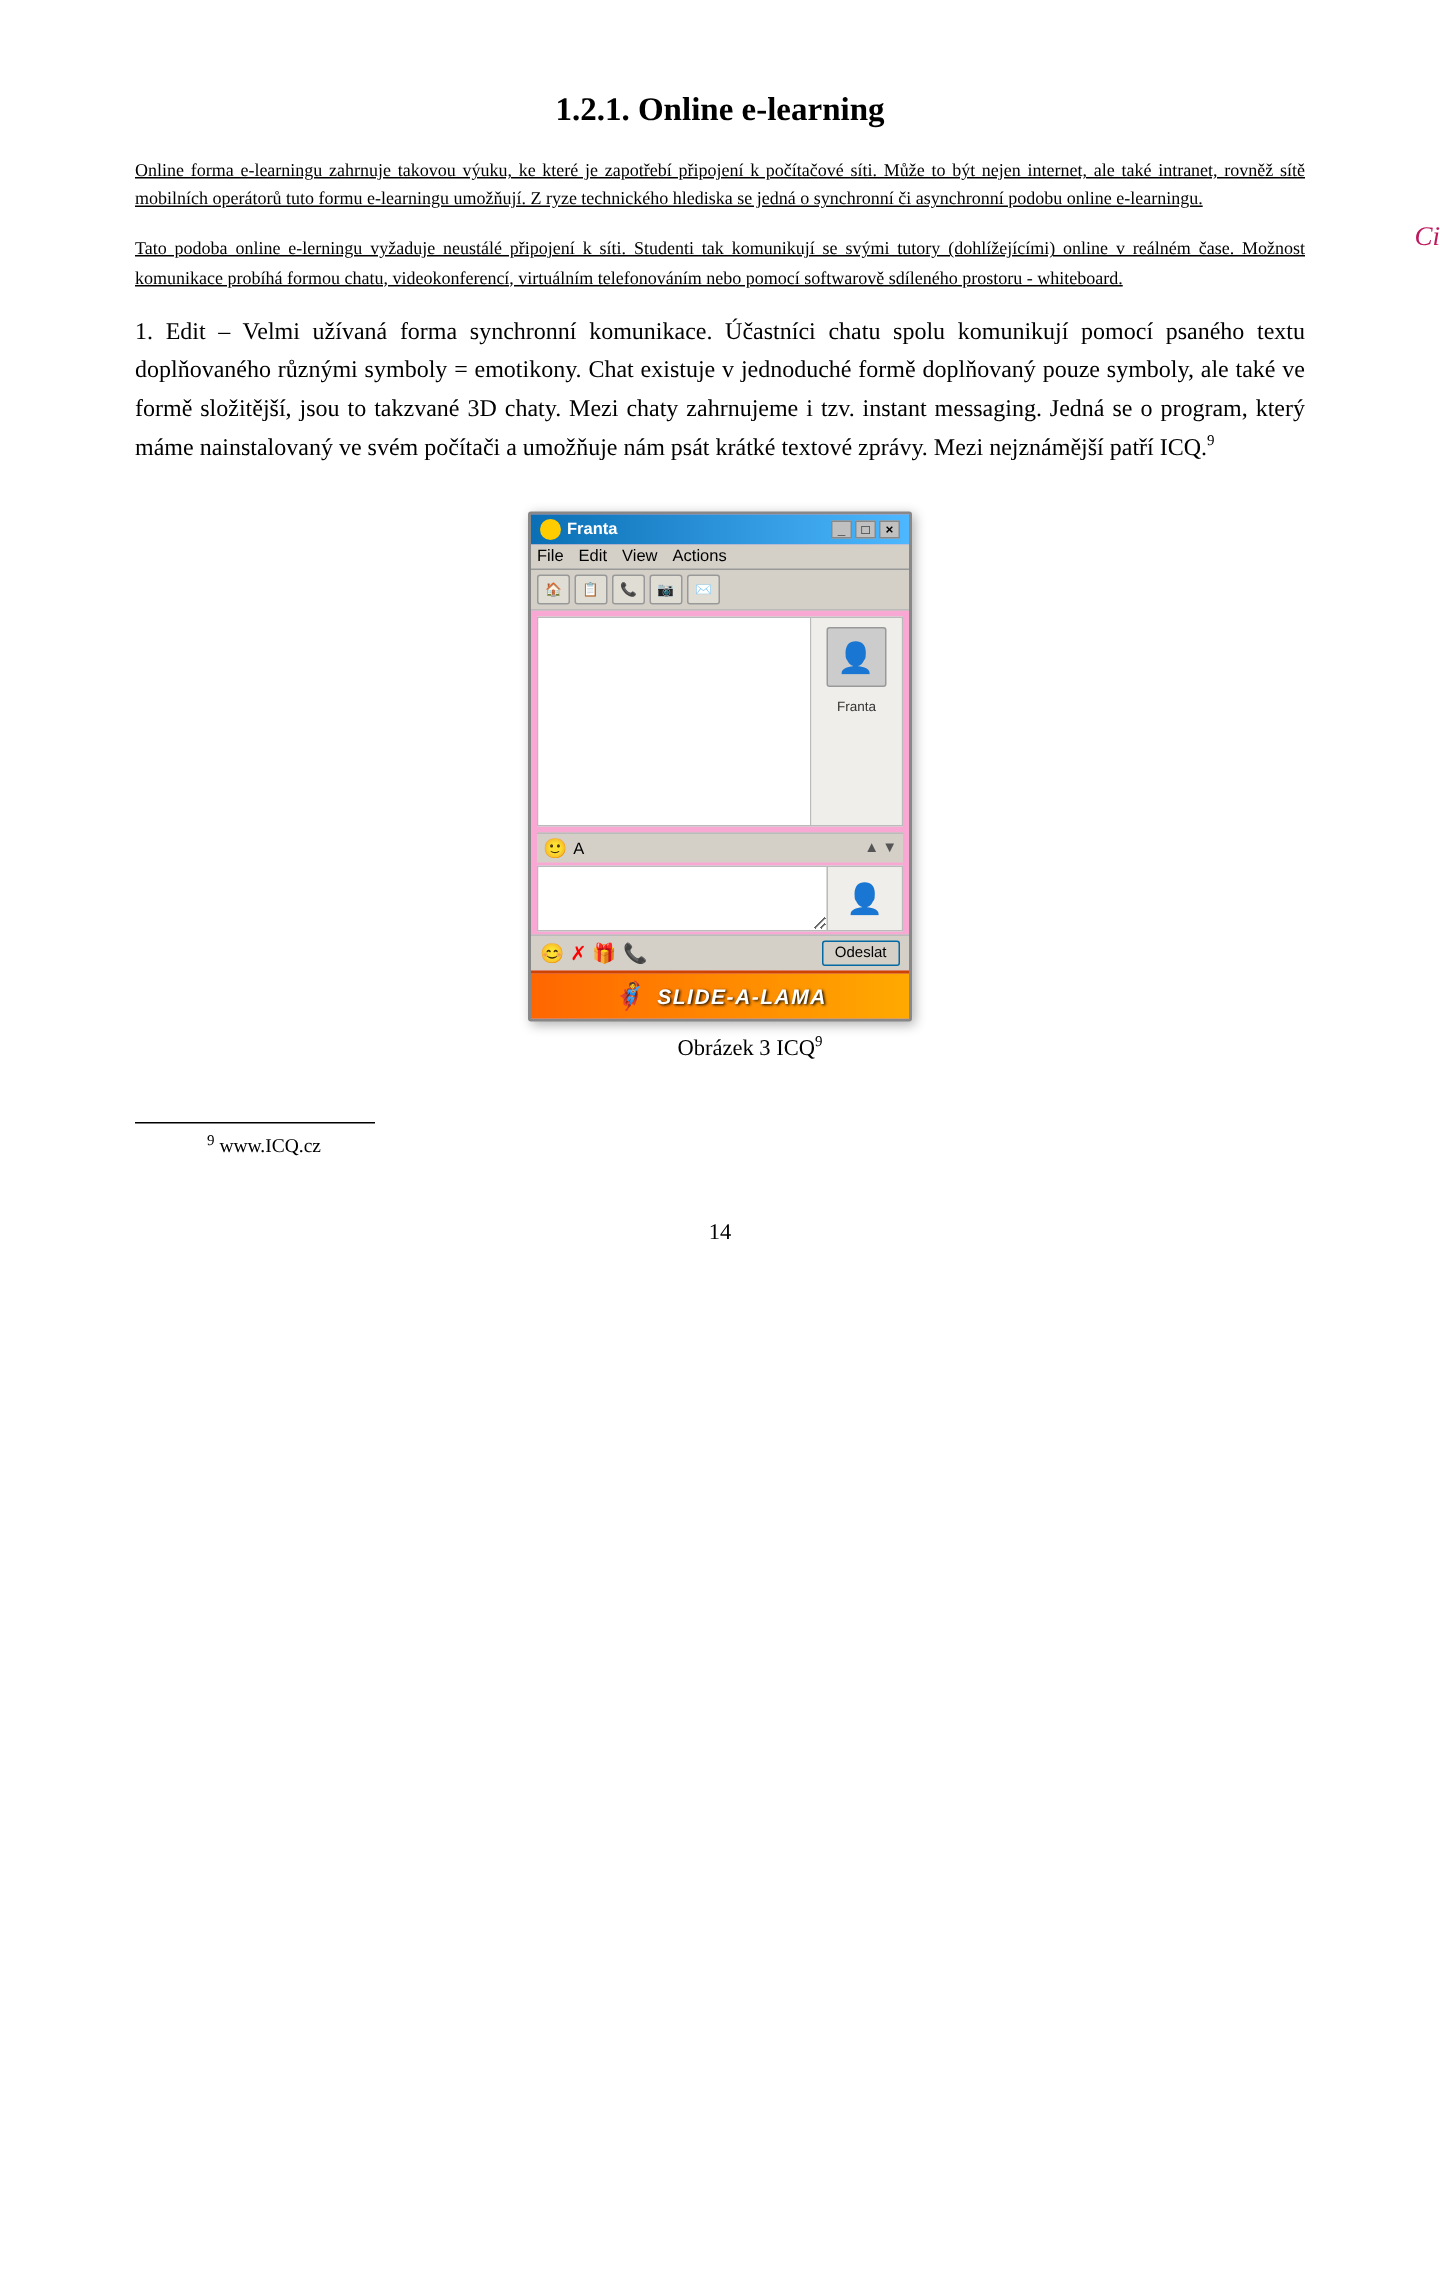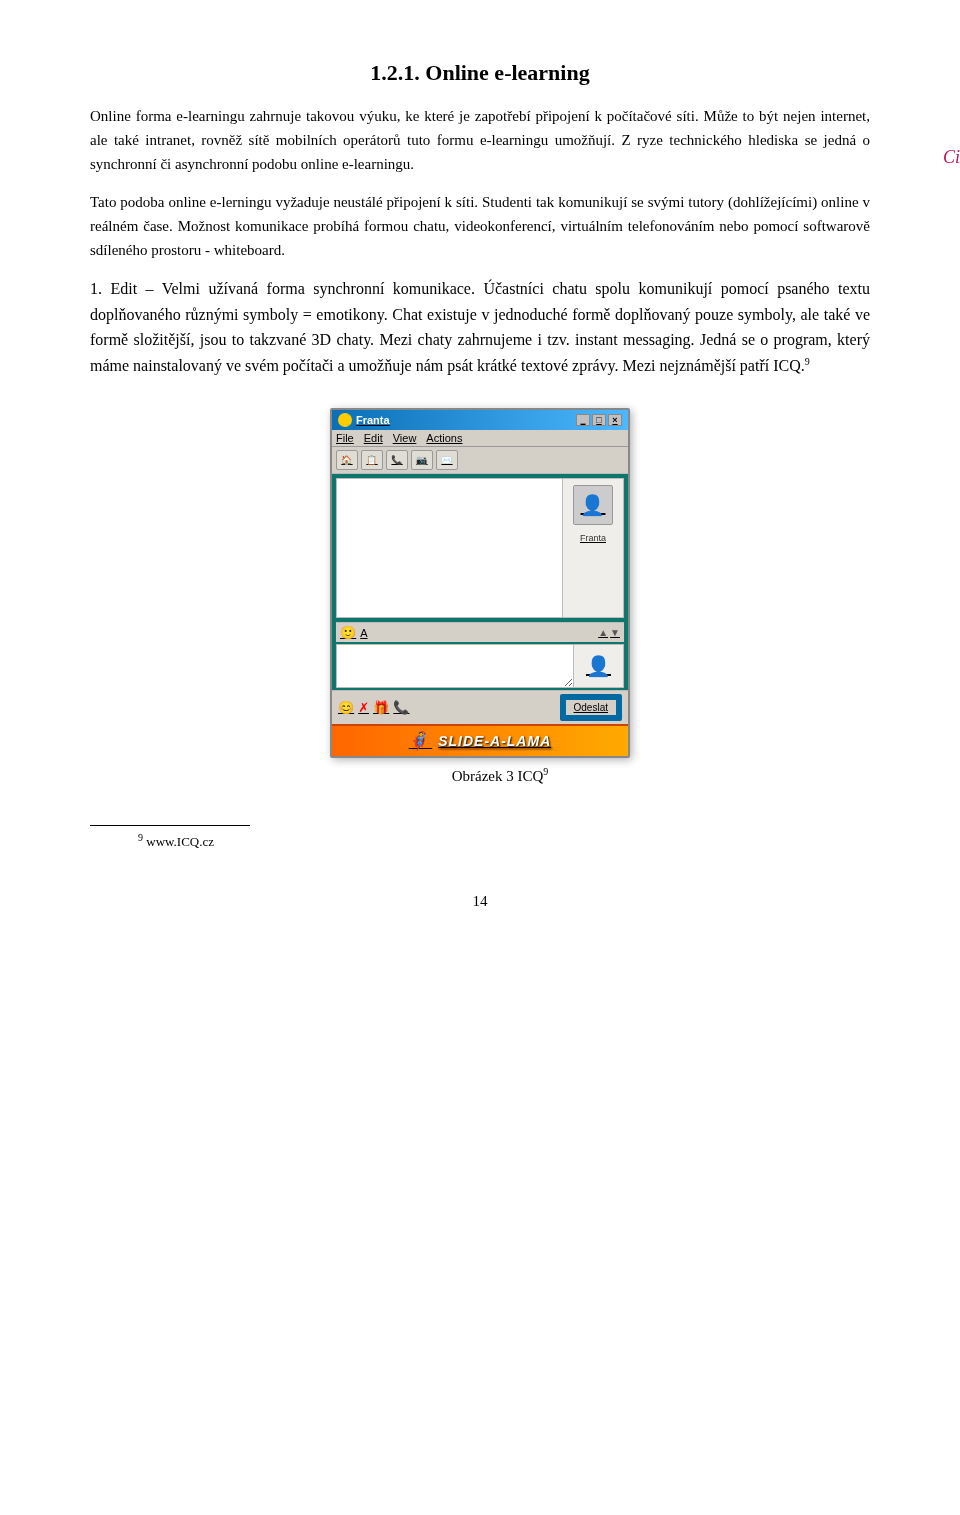--- a/index.html
+++ b/index.html
@@ -20,21 +20,22 @@
       font-size: 22px;
       font-weight: bold;
       margin-bottom: 18px;
       font-family: "Times New Roman", serif;
       text-align: center;
     }
     .body-text {
       text-align: justify;
       line-height: 1.6;
       margin-bottom: 14px;
-      font-size: 15px;
+      font-size: 12px;
+      text-decoration: underline;
     }
     h2.subsection-title {
       font-size: 18px;
       font-style: italic;
       font-weight: bold;
       margin-top: 22px;
       margin-bottom: 10px;
     }
     .numbered-item {
       text-align: justify;
@@ -43,28 +44,27 @@
       font-size: 16px;
     }
     .icq-image-container {
       display: flex;
       flex-direction: column;
       align-items: center;
       margin: 30px auto 10px auto;
       width: 320px;
     }
     .icq-window {
-      width: 300px;
-      background: #0f766e;
+      width: 256px;
+      background: #f9a8d4;
       border: 2px solid #888;
       border-radius: 2px;
       box-shadow: 2px 2px 8px rgba(0,0,0,0.3);
       font-family: Arial, sans-serif;
       font-size: 11px;
-      text-decoration: underline;
     }
     .icq-titlebar {
       background: linear-gradient(to right, #0a6fb5, #4db8ff);
       color: #fff;
       padding: 3px 6px;
       display: flex;
       align-items: center;
       justify-content: space-between;
       font-size: 11px;
       font-weight: bold;
@@ -196,21 +196,21 @@
       justify-content: space-between;
       padding: 3px 6px;
       background: #d4d0c8;
       border-top: 1px solid #bbb;
     }
     .icq-bottom-icons {
       display: flex; gap: 4px;
     }
     .icq-send-button {
       background: #d4d0c8;
-      border: 6px solid #0369a1;
+      border: 1px solid #0369a1;
       border-radius: 2px;
       padding: 2px 8px;
       font-size: 10px;
       cursor: pointer;
     }
     .icq-banner {
       background: linear-gradient(to right, #ff6600, #ffaa00);
       text-align: center;
       padding: 4px;
       color: #fff;

